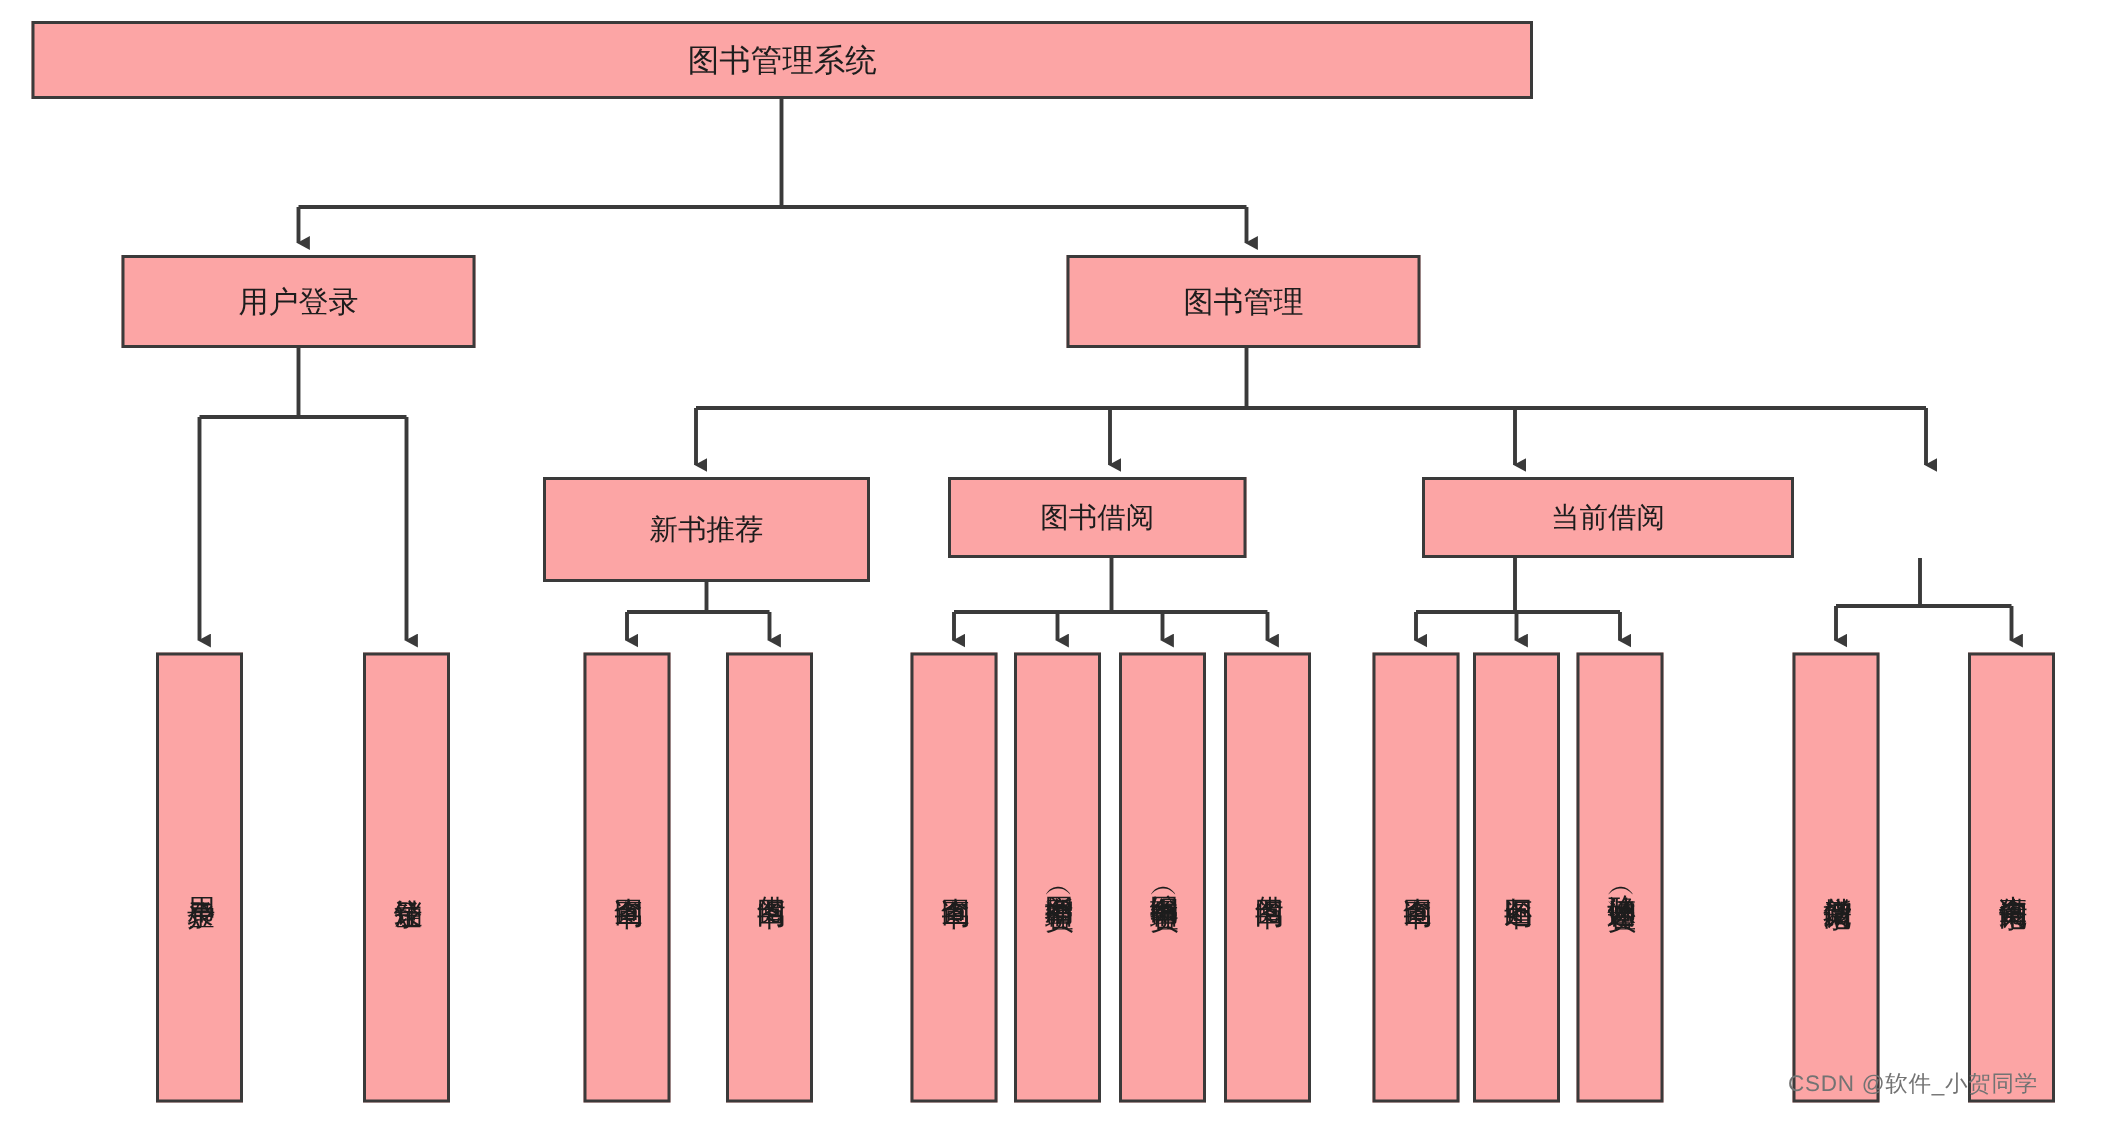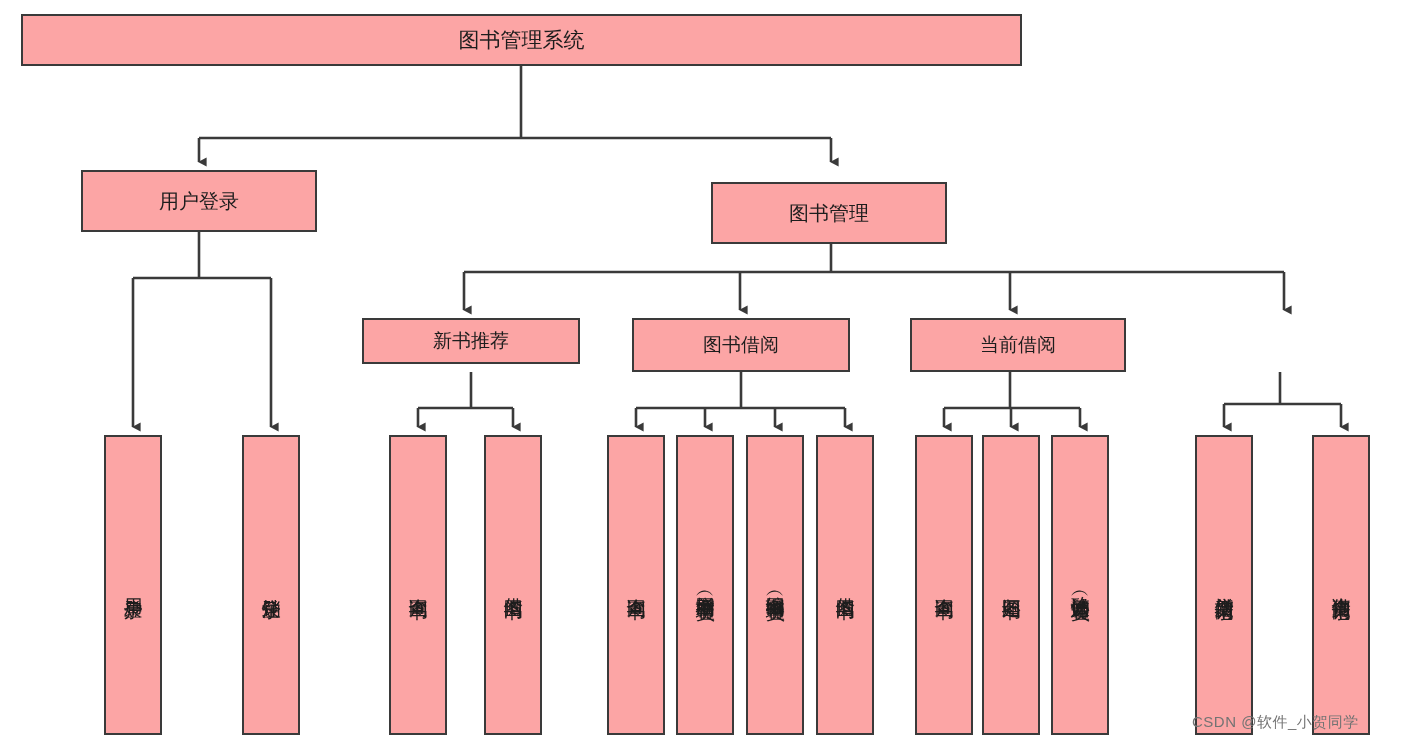--- a/index.html
+++ b/index.html
@@ -72,31 +72,31 @@
     </g>
   </svg>
 
   <div class="node root" style="left:21px;top:14px;width:1001px;height:52px;">
     <span>图书管理系统</span>
   </div>
 
   <div class="node l1" style="left:81px;top:170px;width:236px;height:62px;">
     <span>用户登录</span>
   </div>
-  <div class="node l1" style="left:711px;top:182px;width:236px;height:62px;">
+  <div class="node l1" style="left:711px;top:170px;width:236px;height:62px;">
     <span>图书管理</span>
   </div>
 
-  <div class="node l2" style="left:362px;top:318px;width:218px;height:46px;">
+  <div class="node l2" style="left:362px;top:318px;width:218px;height:70px;">
     <span>新书推荐</span>
   </div>
-  <div class="node l2" style="left:632px;top:318px;width:218px;height:54px;">
+  <div class="node l2" style="left:632px;top:318px;width:199px;height:54px;">
     <span>图书借阅</span>
   </div>
-  <div class="node l2" style="left:910px;top:318px;width:216px;height:54px;">
+  <div class="node l2" style="left:948px;top:318px;width:248px;height:54px;">
     <span>当前借阅</span>
   </div>
 
   <div class="node leaf" style="left:104px;top:435px;width:58px;height:300px;">
     <span class="vtext">用户登录</span>
   </div>
   <div class="node leaf" style="left:242px;top:435px;width:58px;height:300px;">
     <span class="vtext">注销登录</span>
   </div>
 

